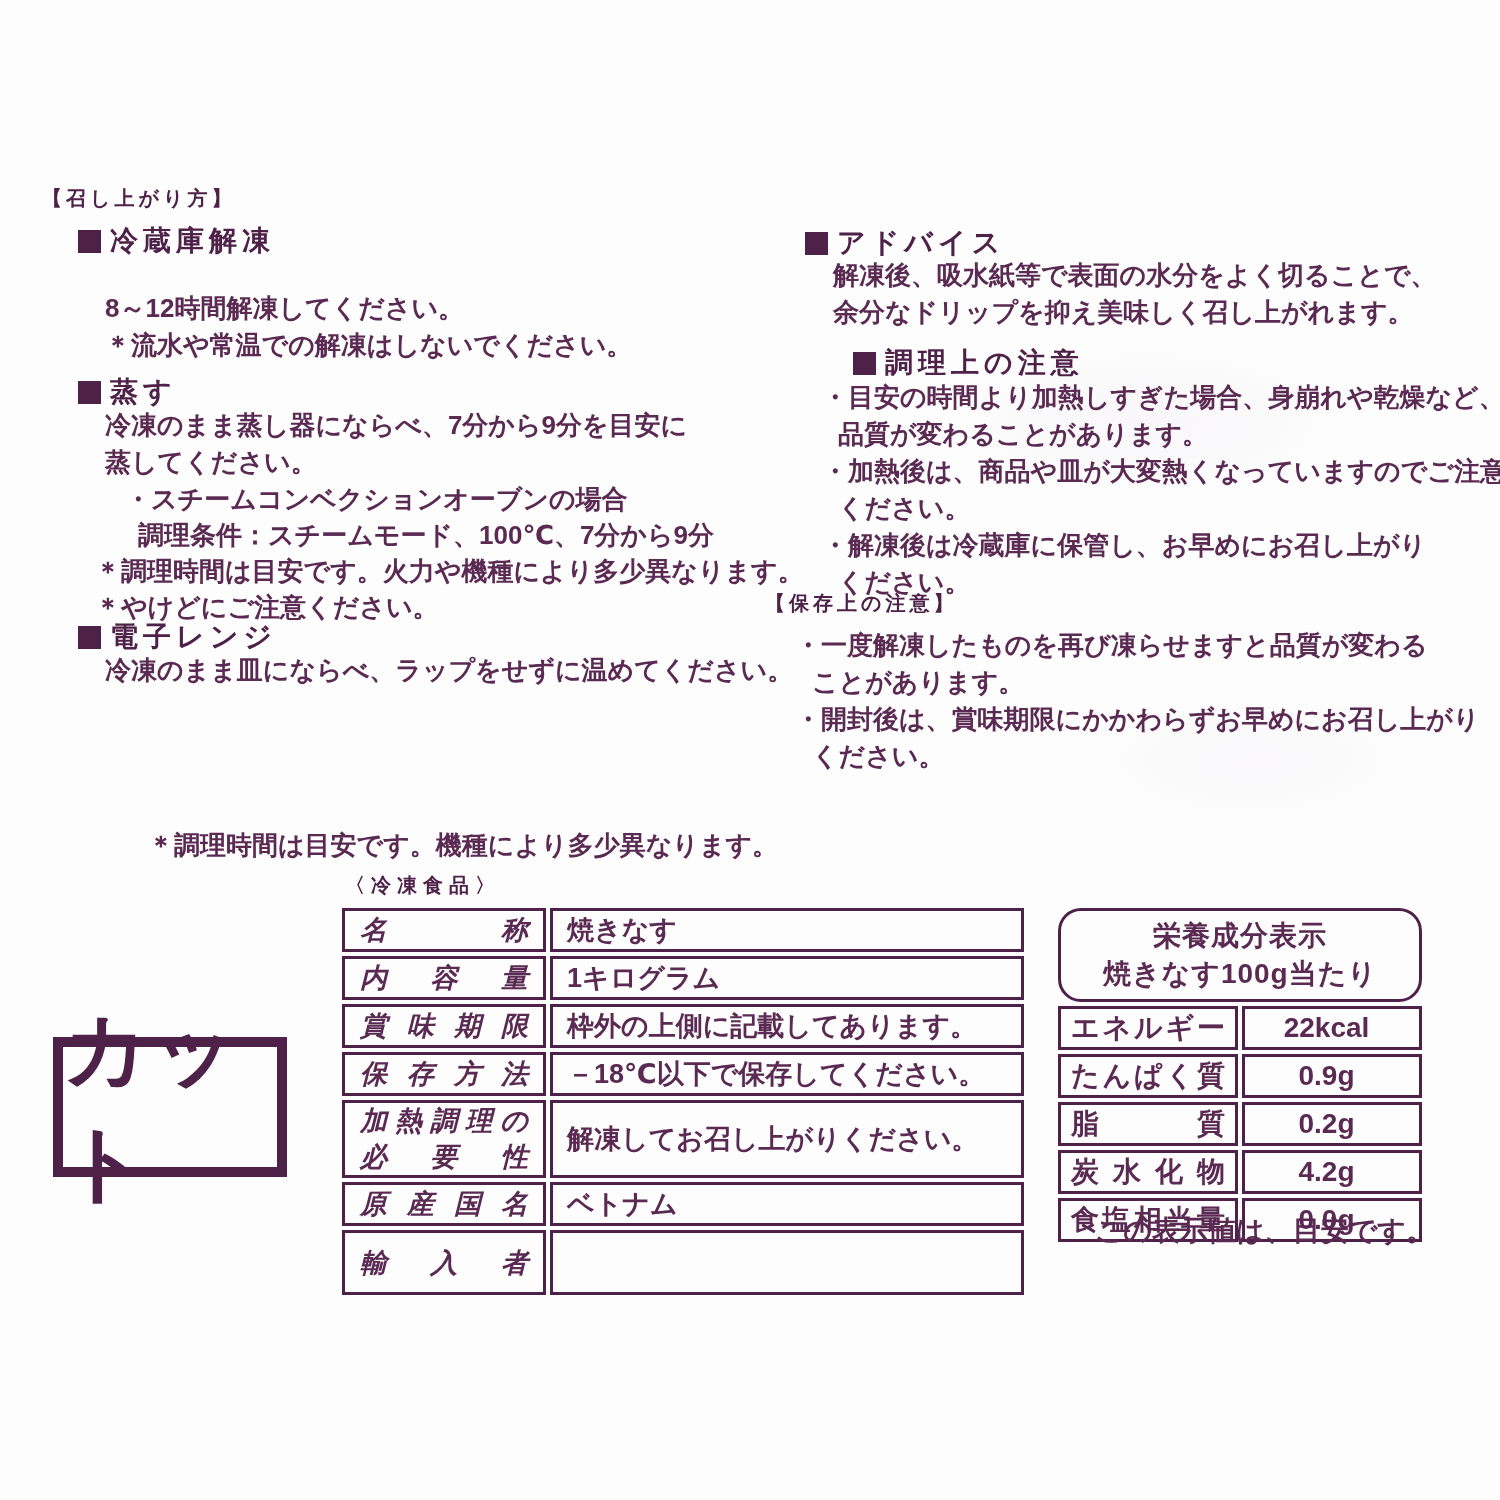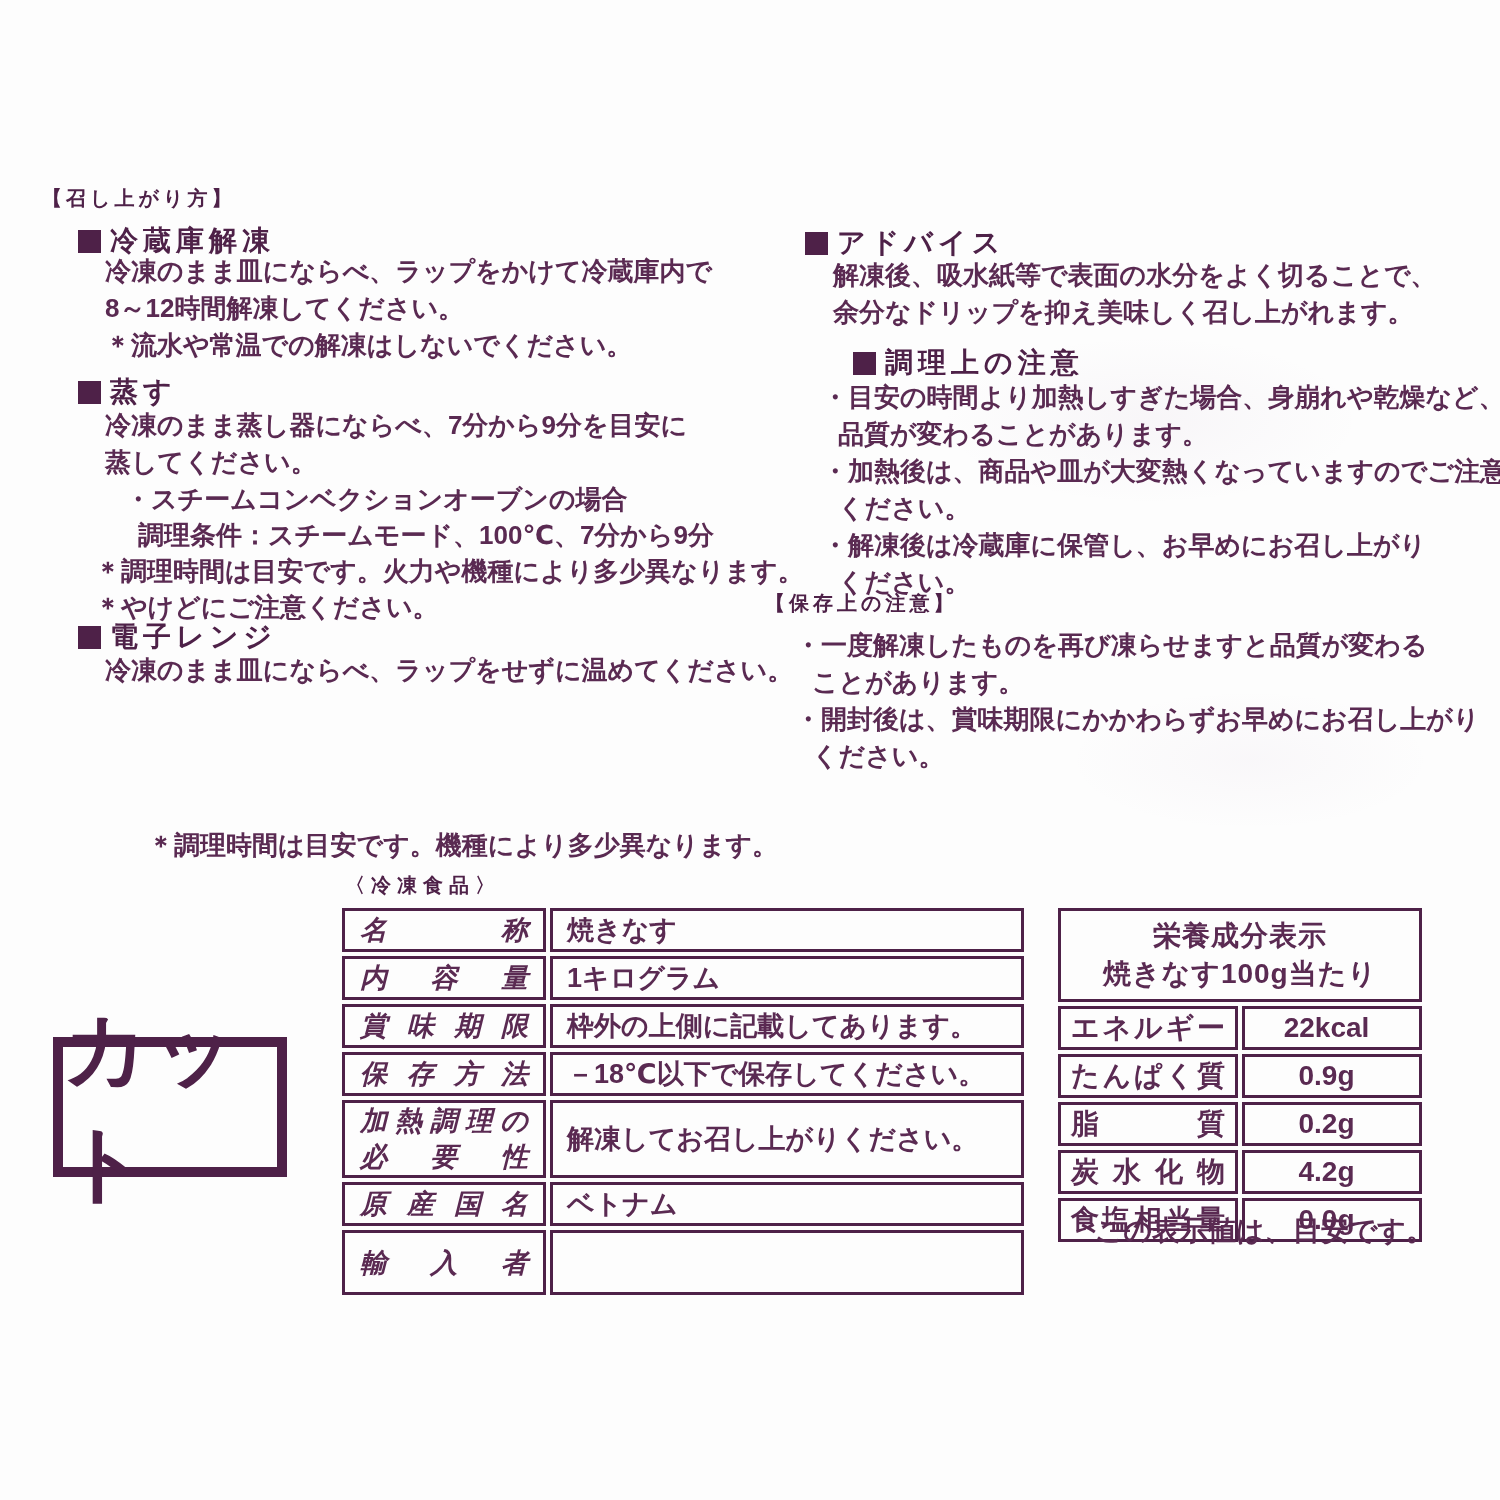--- a/index.html
+++ b/index.html
@@ -34,21 +34,21 @@
   .pt{width:690px;table-layout:fixed;}
   .pt td{font-size:27px;}
   .pt .lab{width:168px;padding:0 15px;}
   .pt .lab span{display:block;width:100%;text-align:justify;text-align-last:justify;white-space:pre-line;font-style:italic;}
   .pt .val{padding-left:14px;}
   .pt .r-std td{height:33px;}
   .pt .r-heat td{height:66px;}
   .pt .r-imp td{height:57px;}
   
   .nt{width:372px;table-layout:fixed;}
-  .nt th{font-size:28px;font-weight:700;height:86px;text-align:center;}
+  .nt th{font-size:28px;font-weight:700;height:86px;text-align:center;border-radius:23px;}
   .nt th div{line-height:38px;letter-spacing:1px;}
   .nt td{font-size:28px;height:31px;}
   .nt .lab{width:140px;padding:0 10px;margin-top:18px;}
   .nt .lab span{display:block;width:100%;text-align:justify;text-align-last:justify;}
   .nt .val{text-align:center;padding-right:12px;}
   
   .cut{position:absolute;left:53px;top:1037px;width:234px;height:140px;box-sizing:border-box;
     border:10px solid var(--ink-strong);display:flex;align-items:center;justify-content:center;
     font-size:84px;font-weight:700;color:var(--ink-strong);letter-spacing:2px;}
 </style>
@@ -56,21 +56,20 @@
 <body>
 
 <div class="page">
 
   <div class="t title" style="left:42px;top:185px;">【召し上がり方】</div>
 
   <div class="t h" style="left:78px;top:222px;">
     <span class="sq"></span>
     <span>冷蔵庫解凍</span>
   </div>
-  <div class="t b" style="left:105px;top:254px;">冷凍のまま皿にならべ、ラップをかけて冷蔵庫内で</div>
   <div class="t b" style="left:105px;top:291px;">8～12時間解凍してください。</div>
   <div class="t b" style="left:105px;top:328px;">＊流水や常温での解凍はしないでください。</div>
 
   <div class="t h" style="left:78px;top:373px;">
     <span class="sq"></span>
     <span>蒸す</span>
   </div>
   <div class="t b" style="left:105px;top:408px;">冷凍のまま蒸し器にならべ、7分から9分を目安に</div>
   <div class="t b" style="left:105px;top:445px;">蒸してください。</div>
   <div class="t b" style="left:125px;top:482px;">・スチームコンベクションオーブンの場合</div>

